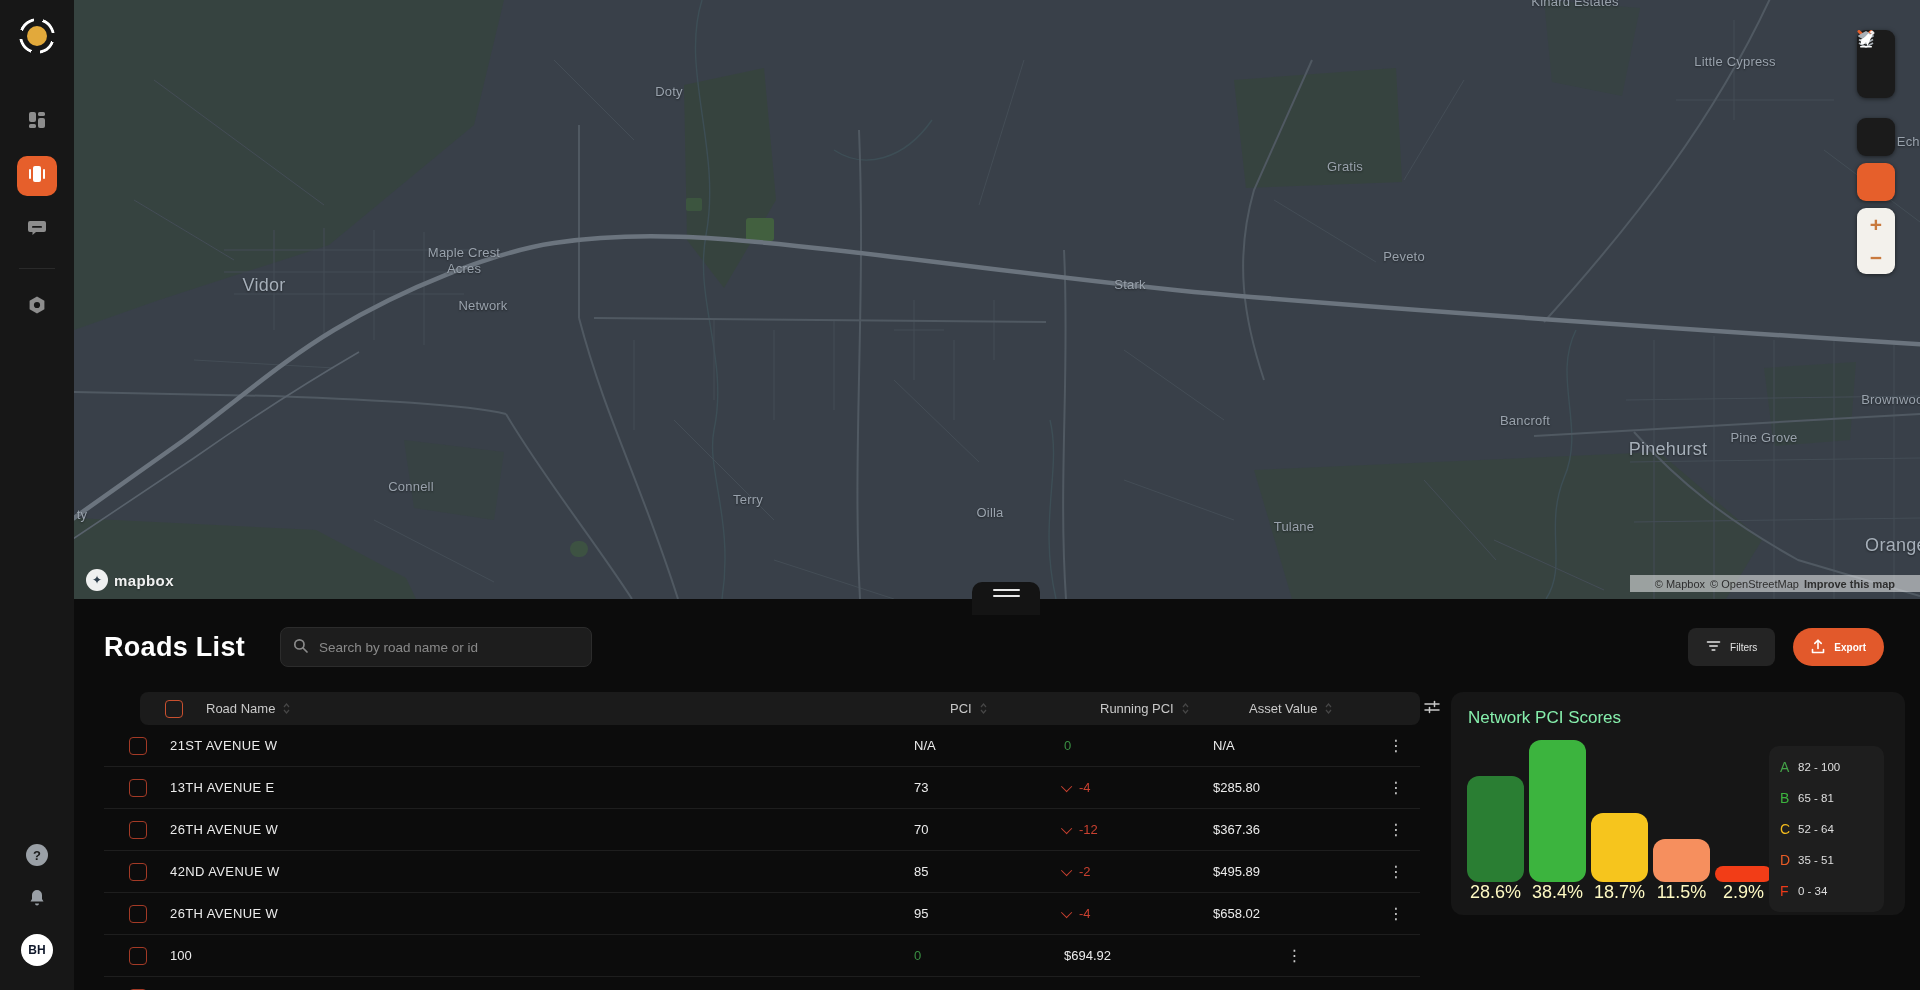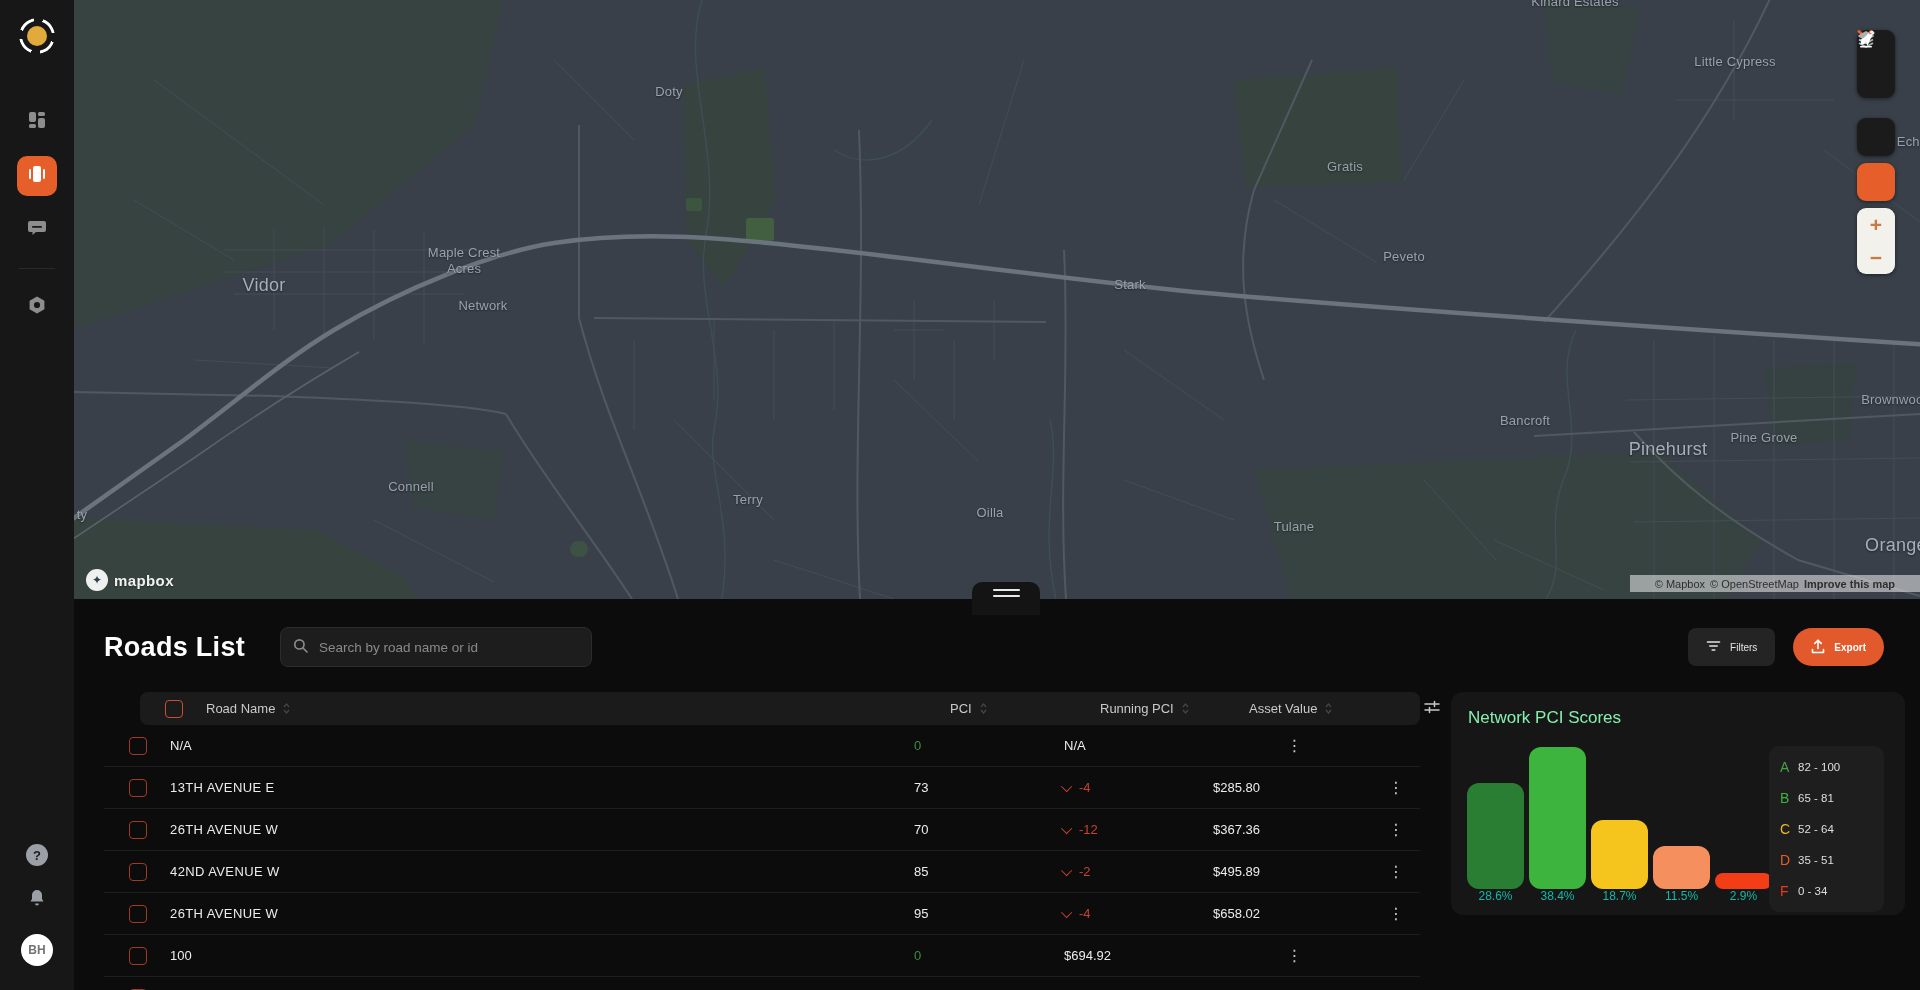--- a/index.html
+++ b/index.html
@@ -15,21 +15,21 @@
     mask:conic-gradient(#000 0 60deg,transparent 60deg 90deg,#000 90deg 150deg,transparent 150deg 180deg,#000 180deg 240deg,transparent 240deg 270deg,#000 270deg 330deg,transparent 330deg);
     transform:rotate(20deg);}
   .logo .core{position:absolute;left:10px;top:10px;width:20px;height:20px;border-radius:50%;background:#e2a93b;}
   .side-btn{width:40px;height:40px;border-radius:10px;display:flex;align-items:center;justify-content:center;cursor:pointer;}
   .side-btn.active{background:#e65f2b;}
   .side-icons{display:flex;flex-direction:column;align-items:center;gap:14px;margin-top:46px;}
   .side-divider{width:36px;height:1px;background:#2a2a2a;margin:4px 0;}
   .side-bottom{margin-top:auto;display:flex;flex-direction:column;align-items:center;gap:22px;margin-bottom:24px;}
   .help-circle{width:22px;height:22px;border-radius:50%;background:#9aa0a6;color:#191919;font-size:13px;font-weight:700;
     display:flex;align-items:center;justify-content:center;cursor:pointer;}
-  .avatar{width:32px;height:32px;border-radius:50%;background:#fff;color:#737373;font-size:12px;font-weight:700;
+  .avatar{width:32px;height:32px;border-radius:50%;background:#fff;color:#0f172a;font-size:12px;font-weight:700;
     display:flex;align-items:center;justify-content:center;cursor:pointer;}
 
   
   .map{position:absolute;left:74px;top:0;width:1846px;height:599px;background:#394049;overflow:hidden;cursor:grab;}
   .map svg{position:absolute;left:0;top:0;}
   .map-label{position:absolute;transform:translate(-50%,-50%);color:#99a2ac;font-size:13px;white-space:pre-line;
     text-align:center;text-shadow:0 1px 2px rgba(0,0,0,.45);letter-spacing:.2px;line-height:1.25;}
   .map-label.large{font-size:18px;color:#a6afb9;font-weight:500;letter-spacing:.3px;}
 
   .map-controls{position:absolute;right:25px;top:30px;width:38px;z-index:5;display:flex;flex-direction:column;}
@@ -86,21 +86,21 @@
     transform:rotate(-45deg) translateY(-2px);}
   .run-zero{color:#3a8f43;}
   .kebab{color:#c9c9c9;font-size:16px;text-align:center;cursor:pointer;line-height:1;}
 
   
   .chart-card{width:454px;height:223px;background:#161616;border-radius:12px;margin-left:31px;position:relative;flex:none;}
   .chart-title{position:absolute;left:17px;top:16px;font-size:17px;color:#86efac;font-weight:500;}
   .bars{position:absolute;left:16px;bottom:12px;display:flex;align-items:flex-end;gap:5px;}
   .bar-col{display:flex;flex-direction:column;align-items:center;justify-content:flex-end;}
   .bar{width:57px;border-radius:12px;}
-  .bar-label{font-size:12px;color:#14b8a6;}
+  .bar-label{font-size:18px;color:#fef9c3;}
   .legend{position:absolute;right:21px;top:54px;width:93px;background:#1e1e1e;border-radius:10px;
     padding:13px 11px;display:flex;flex-direction:column;gap:15px;}
   .legend-item{display:flex;align-items:center;gap:7px;font-size:11.5px;color:#dedede;}
   .legend-grade{font-size:14px;font-weight:500;width:11px;}
 </style>
 </head>
 <body>
 
 <div class="app">
 
@@ -432,20 +432,21 @@
                   <path d="M1 10 L15 10"></path>
                   <path d="M10.5 1.5 L10.5 6.5"></path>
                   <path d="M5.5 7.5 L5.5 12.5"></path>
             </g>
               </svg>
           </span>
         </div>
         <div class="tbody" id="table-body">
             <div class="trow">
               <span class="checkbox"></span>
+              <span class="cell-name">21ST AVENUE W</span>
               <span>N/A</span>
               <span class="run-zero">0</span>
               <span>N/A</span>
               <span class="kebab">⋮</span>
             </div>
             <div class="trow">
               <span class="checkbox"></span>
               <span class="cell-name">13TH AVENUE E</span>
               <span>73</span>
               <span class="run-neg">

